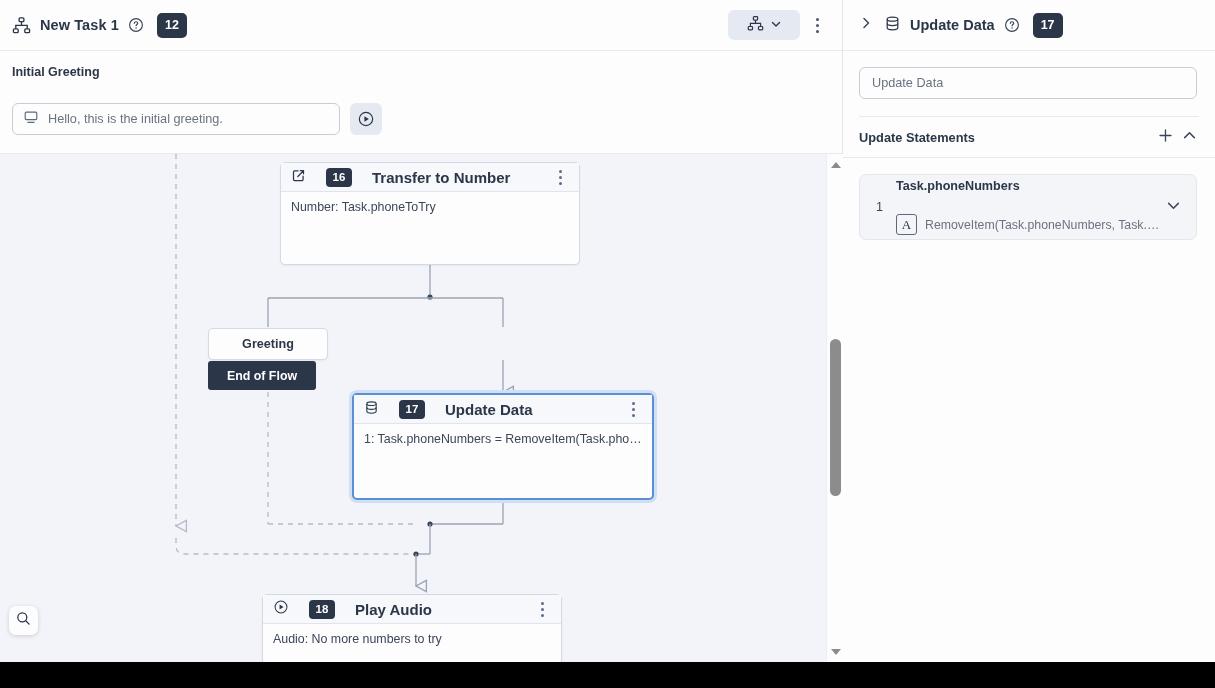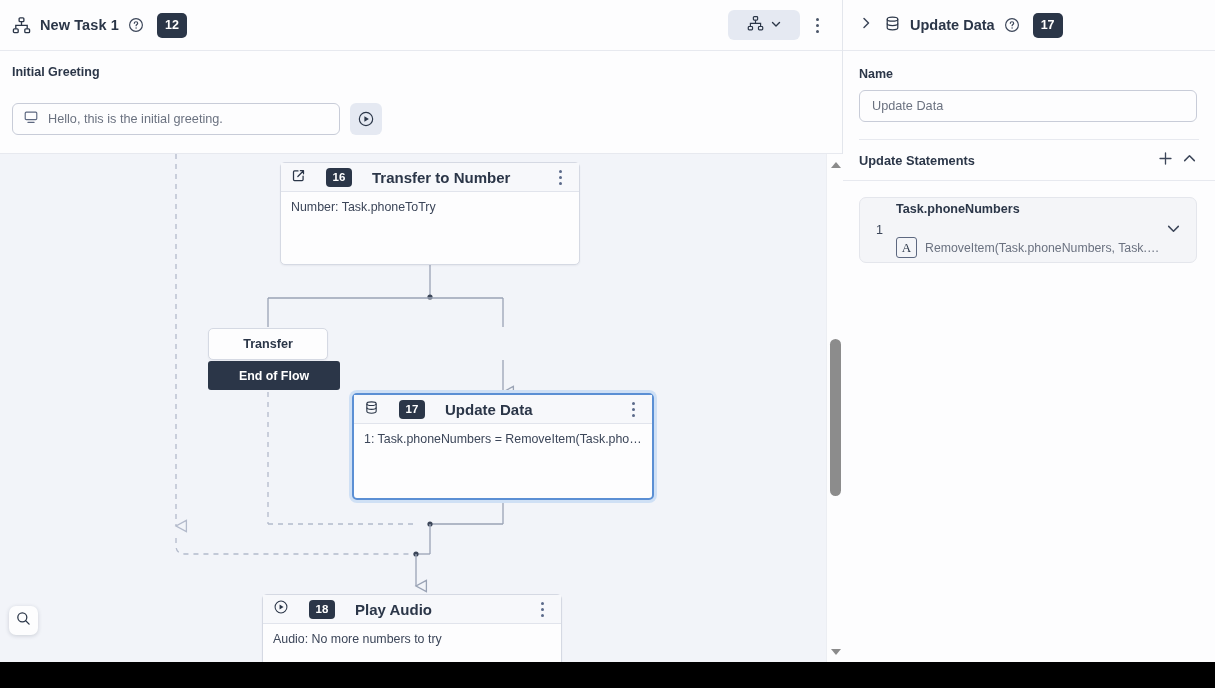--- a/index.html
+++ b/index.html
@@ -376,23 +376,23 @@
           <div class="kebab">
               <i></i>
               <i></i>
               <i></i>
             </div>
         </div>
         <div class="node-body">Number: Task.phoneToTry</div>
       </div>
 
       <div class="chip" style="left:208px; top:174px; width:120px;">
-        <span>Transfer</span>
-      </div>
-      <div class="endflow" style="left:208px; top:207px; width:132px;">End of Flow</div>
+        <span>Greeting</span>
+      </div>
+      <div class="endflow" style="left:208px; top:207px; width:108px;">End of Flow</div>
 
 
       <div class="node selected" style="left:352px; top:239px; width:302px; height:107px;">
         <div class="node-head">
           <span>
             <svg width="15" height="15" viewBox="0 0 18 18" fill="none" stroke="#2b3648" stroke-width="1.3">
               <ellipse cx="9" cy="4.4" rx="5.6" ry="2.2"></ellipse>
               <path d="M3.4 4.4v9.2c0 1.2 2.5 2.2 5.6 2.2s5.6-1 5.6-2.2V4.4"></path>
               <path d="M3.4 9c0 1.2 2.5 2.2 5.6 2.2s5.6-1 5.6-2.2"></path>
             </svg>
@@ -469,21 +469,20 @@
         <svg class="help-ico" viewBox="0 0 18 18" fill="none" stroke="#3c4659" stroke-width="1.3">
           <circle cx="9" cy="9" r="7.2"></circle>
           <path d="M7.1 7.1c0-1 .9-1.8 1.9-1.8s1.9.7 1.9 1.7c0 1.4-1.8 1.4-1.8 2.8" stroke-linecap="round"></path>
           <circle cx="9.1" cy="12.4" r=".8" fill="#3c4659" stroke="none"></circle>
         </svg>
       </span>
       <span class="badge">17</span>
     </div>
 
     <div class="rp-section">
-      <div class="rp-label">Name</div>
       <div class="rp-input">
         <span>Update Data</span>
       </div>
       <div class="rp-divider"></div>
     </div>
 
     <div class="rp-subhead">
       <span class="t">Update Statements</span>
       <div class="ic-btn">
         <span>

